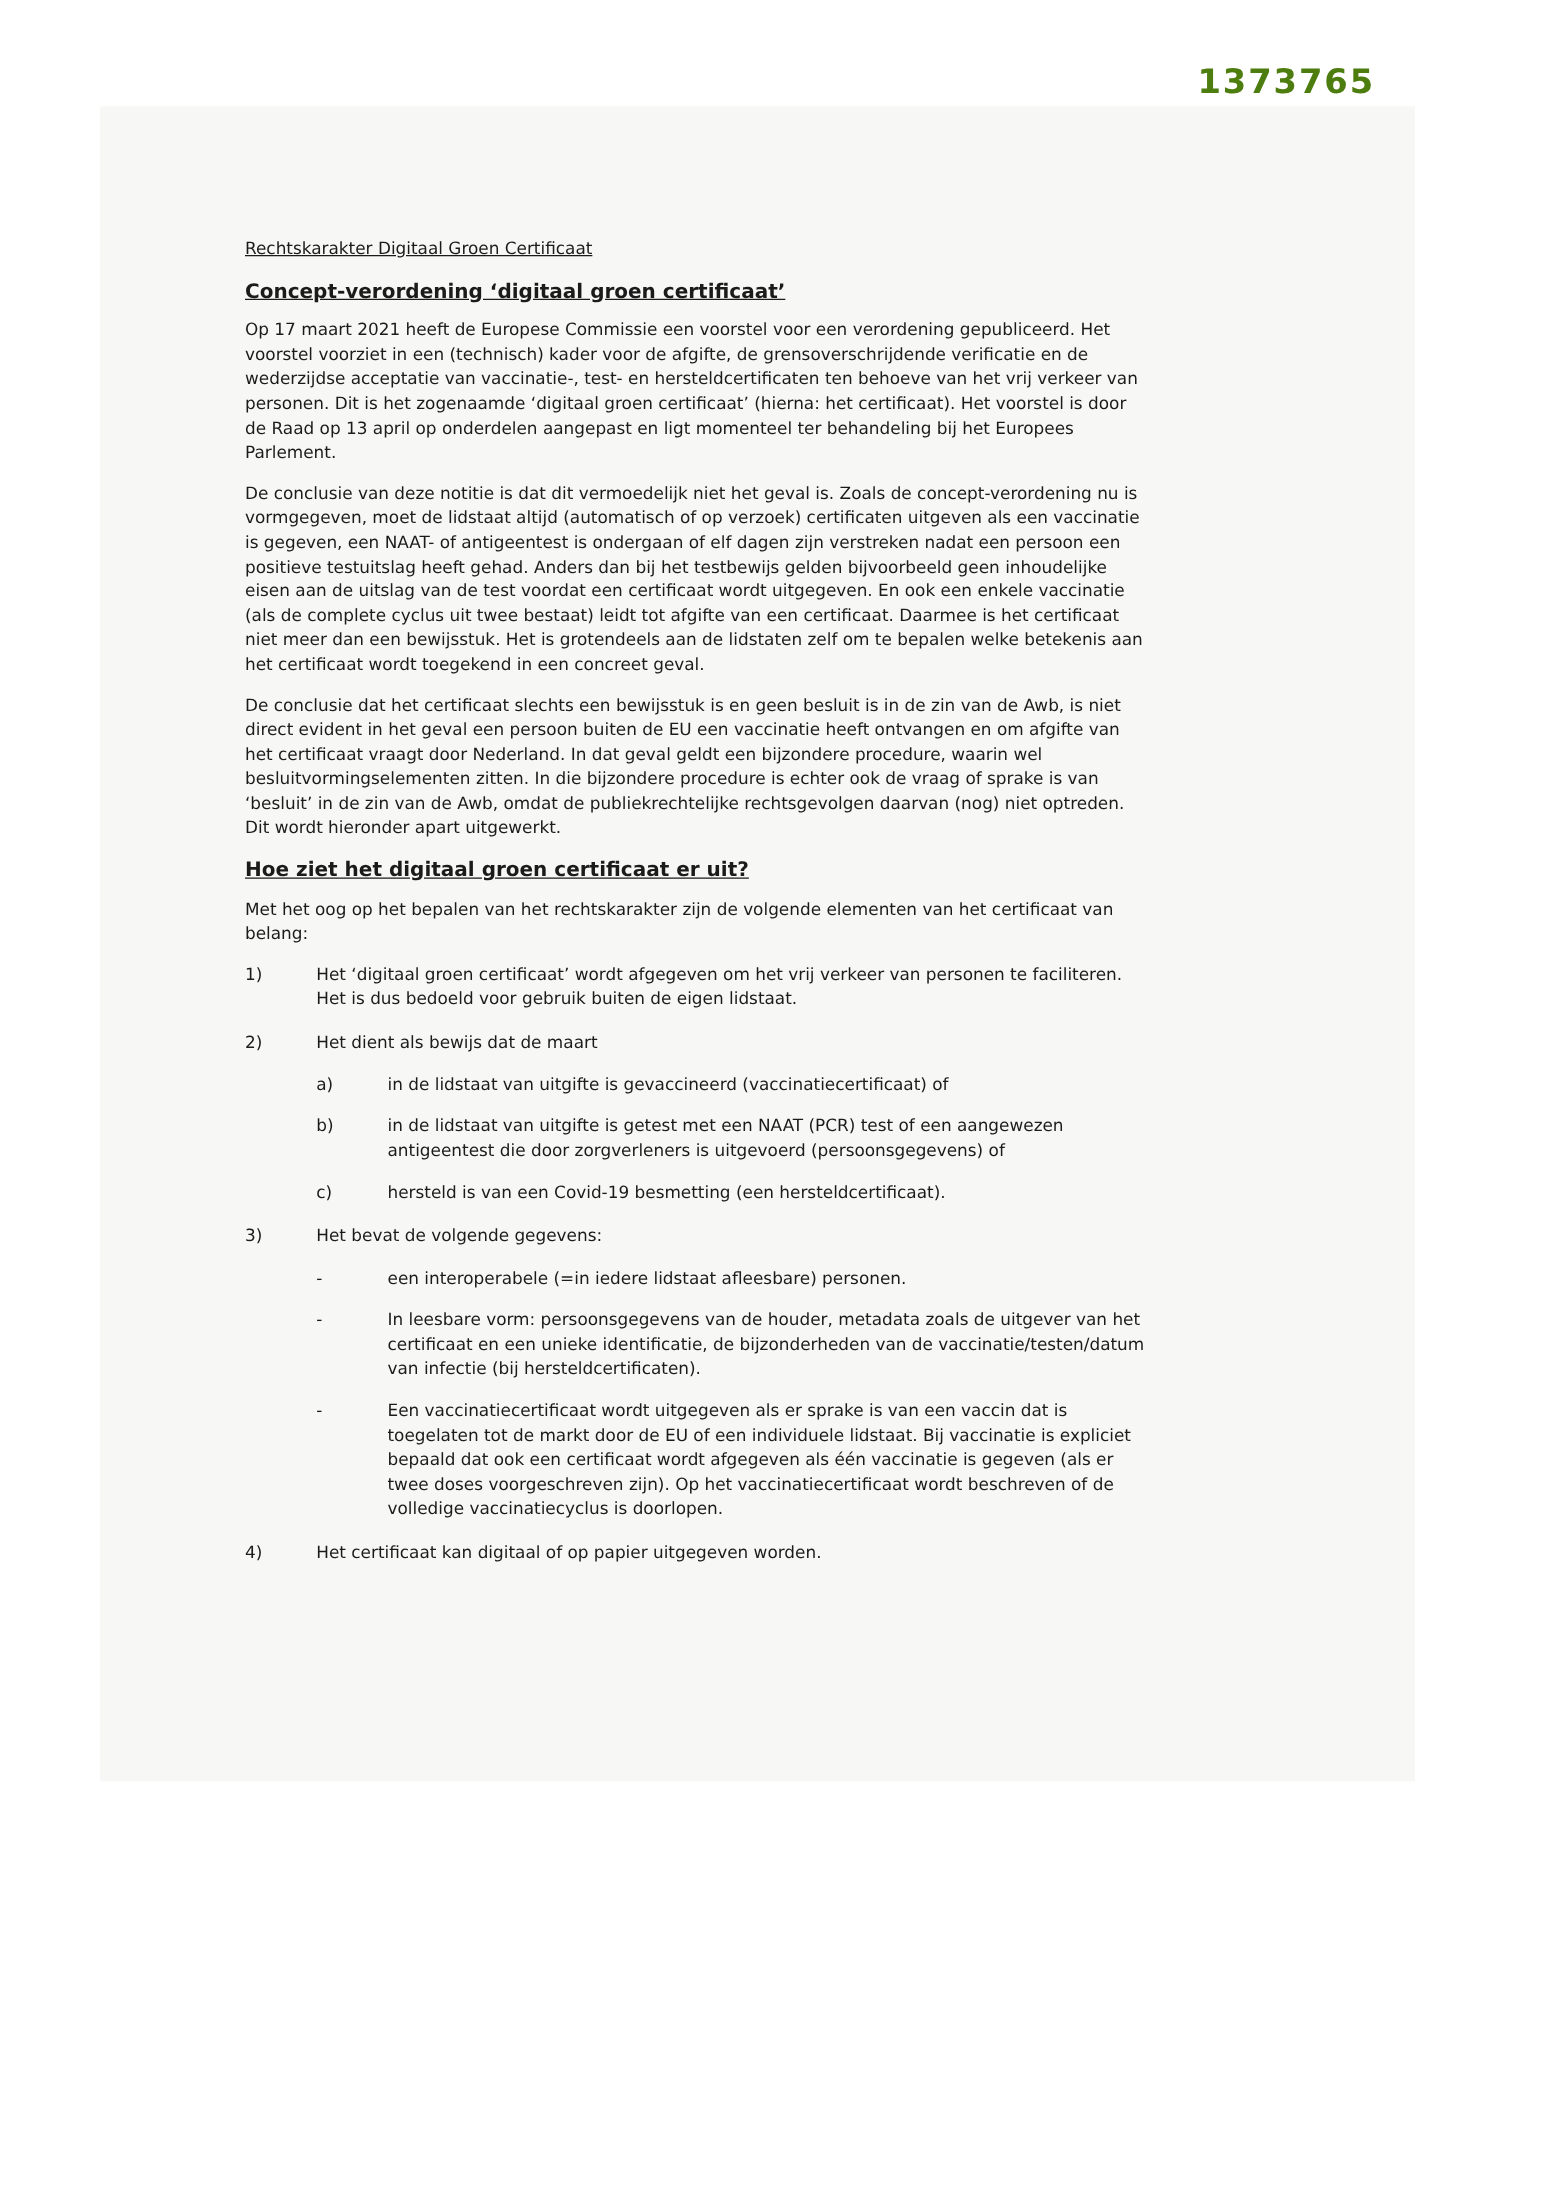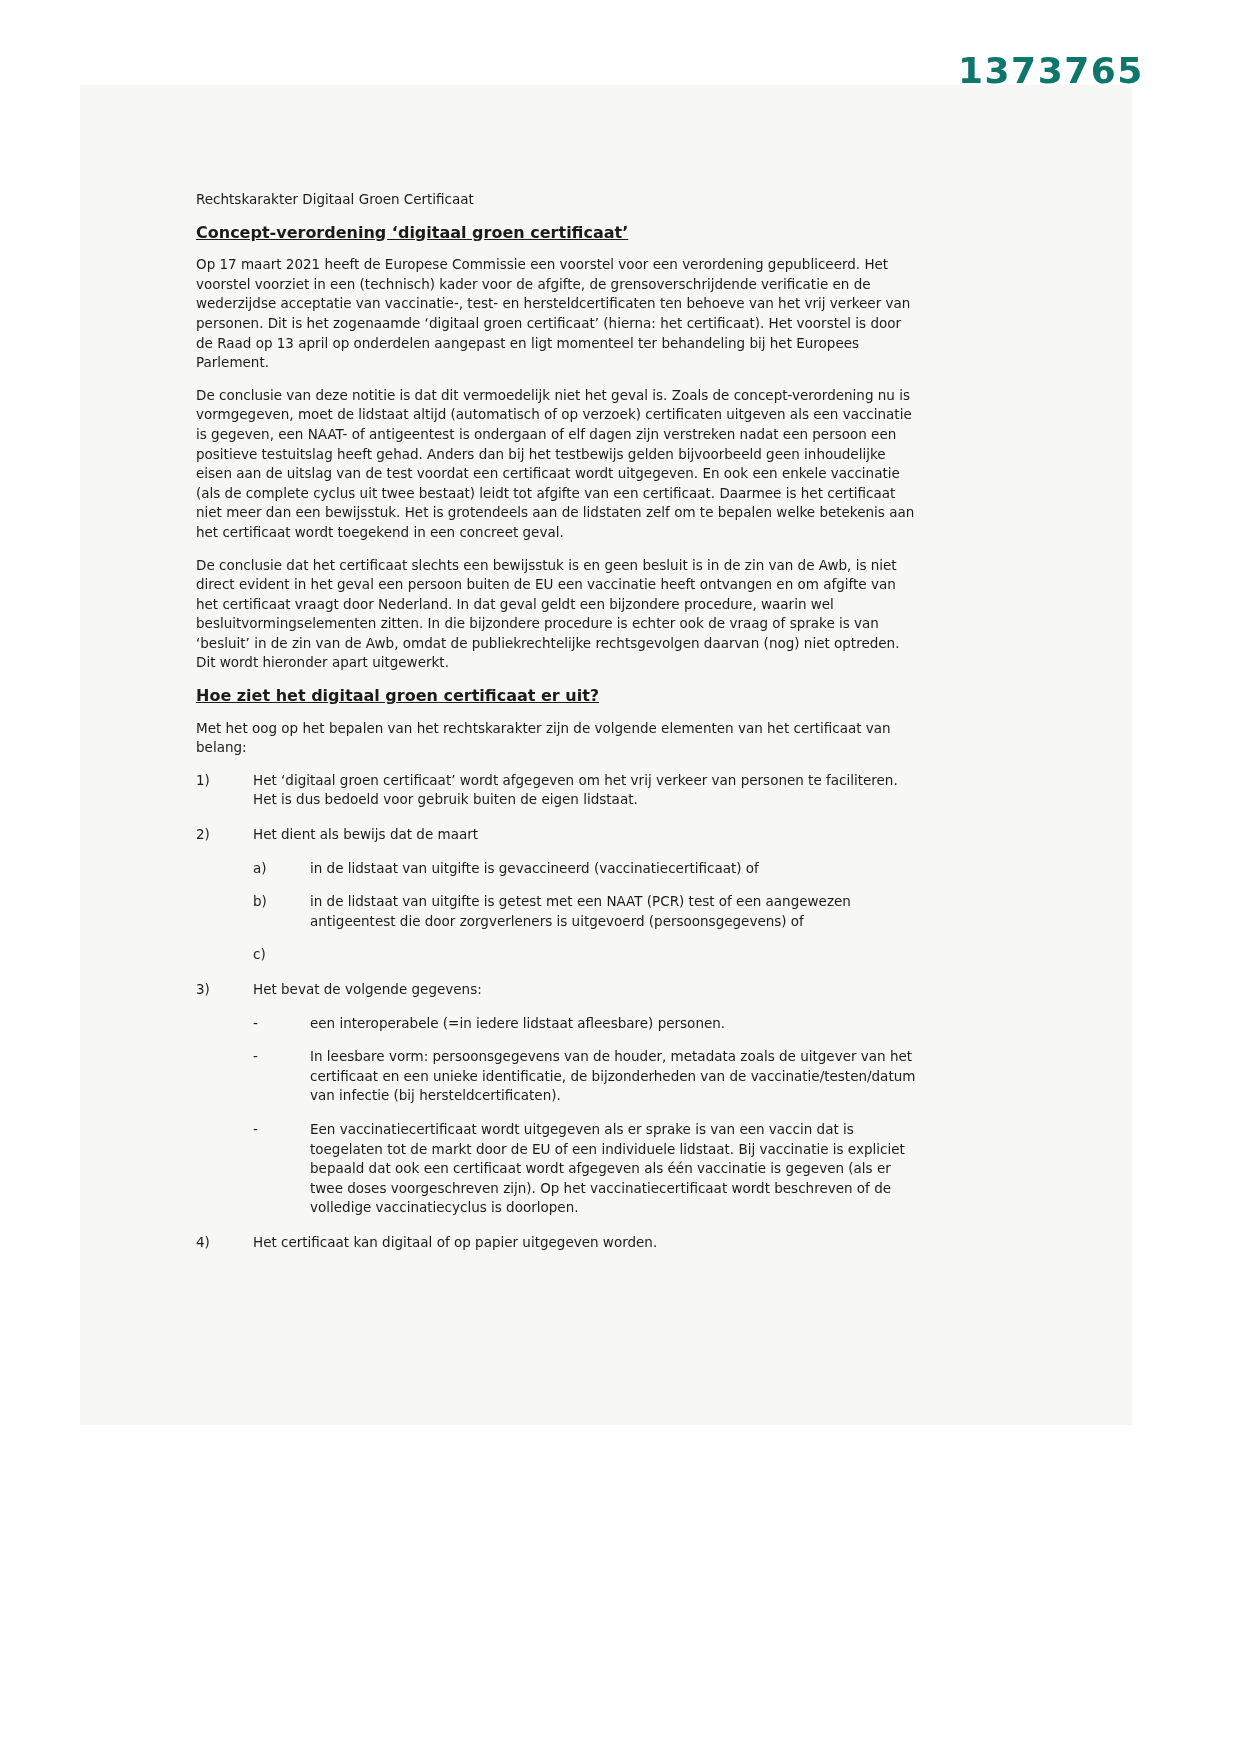--- a/index.html
+++ b/index.html
@@ -17,35 +17,35 @@
     left: 80px;
     top: 85px;
     width: 1052px;
     height: 1340px;
     background: #f7f7f5;
   }
   .stamp {
     position: absolute;
     top: 50px;
     left: 958px;
-    font-size: 36px;
+    font-size: 27px;
     font-weight: bold;
     letter-spacing: 1.5px;
-    color: #0f766e;
+    color: #4d7c0f;
   }
   .content {
     position: absolute;
     left: 196px;
     top: 190px;
     width: 720px;
     font-size: 13.5px;
     line-height: 19.6px;
   }
   .content p { margin: 0 0 13px 0; }
-  .title-line { margin: 0 0 12px 0; }
+  .title-line { margin: 0 0 12px 0; text-decoration: underline; }
   .hd {
     font-size: 16px;
     font-weight: bold;
     text-decoration: underline;
     margin: 4px 0 13px 0;
   }
   .li { display: flex; margin-bottom: 15px; }
   .marker { flex: 0 0 57px; width: 57px; }
   .li-body { flex: 1; }
   .subli { display: flex; margin-top: 14px; }
@@ -90,20 +90,21 @@
         <div class="li-text">in de lidstaat van uitgifte is gevaccineerd (vaccinatiecertificaat) of</div>
       </div>
 
       <div class="subli">
         <span class="marker">b)</span>
         <div class="li-text">in de lidstaat van uitgifte is getest met een NAAT (PCR) test of een aangewezen antigeentest die door zorgverleners is uitgevoerd (persoonsgegevens) of</div>
       </div>
 
       <div class="subli">
         <span class="marker">c)</span>
+        <div class="li-text">hersteld is van een Covid-19 besmetting (een hersteldcertificaat).</div>
       </div>
     </div>
   </div>
 
   <div class="li">
     <span class="marker">3)</span>
     <div class="li-body">
       <div class="li-text">Het bevat de volgende gegevens:</div>
 
       <div class="subli">

